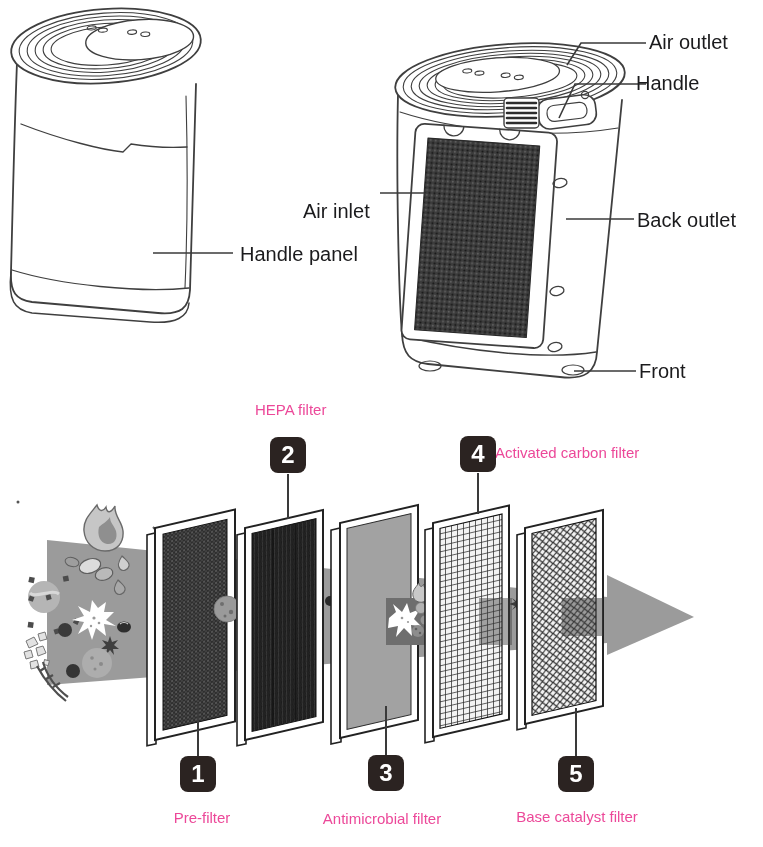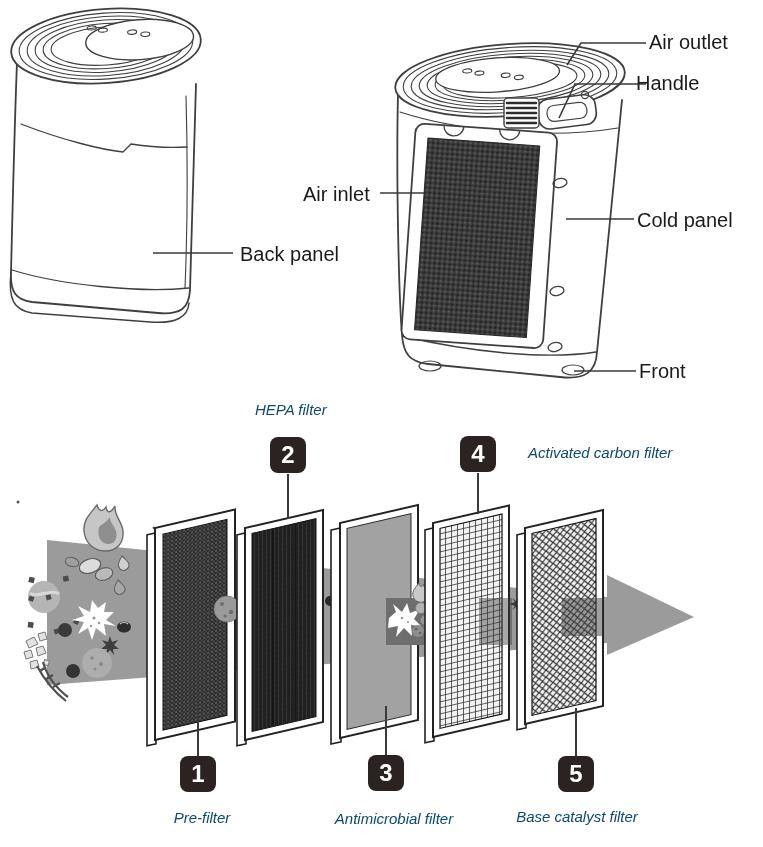--- a/index.html
+++ b/index.html
@@ -6,23 +6,22 @@
   #stage {
     position:relative; width:763px; height:847px; background:#ffffff;
     font-family:"Liberation Sans", sans-serif; overflow:hidden;
   }
   #art { position:absolute; left:0; top:0; }
   .part-label {
     position:absolute; color:#1b1b1d; font-size:20px; line-height:22px;
     white-space:nowrap;
   }
   .cap-label {
-    position:absolute; color:#0c4a6e; font-size:15px; line-height:17px;
+    position:absolute; color:#ec4899; font-size:15px; line-height:17px;
     white-space:nowrap;
-    font-style:italic;
   }
   .centered { transform:translateX(-50%); }
   .badge {
     position:absolute; width:36px; height:36px; background:#2b2321;
     border-radius:8px; color:#ffffff; font-size:24px; font-weight:bold;
     display:flex; align-items:center; justify-content:center;
   }
 </style>
 </head>
 <body>
@@ -252,29 +251,29 @@
     <path d="M 288,474 L 288,519"></path>
     <path d="M 478,473 L 478,514"></path>
     <path d="M 198,703 L 198,756"></path>
     <path d="M 386,706 L 386,755"></path>
     <path d="M 576,708 L 576,756"></path>
   </g>
 </svg>
 
   <div class="part-label" style="left:649px; top:31px">Air outlet</div>
   <div class="part-label" style="left:636px; top:72px">Handle</div>
-  <div class="part-label" style="left:303px; top:183px">Air inlet</div>
-  <div class="part-label" style="left:240px; top:243px">Back panel</div>
-  <div class="part-label" style="left:637px; top:209px">Cold panel</div>
+  <div class="part-label" style="left:303px; top:200px">Air inlet</div>
+  <div class="part-label" style="left:240px; top:243px">Handle panel</div>
+  <div class="part-label" style="left:637px; top:209px">Back outlet</div>
   <div class="part-label" style="left:639px; top:360px">Front</div>
 
   <div class="cap-label" style="left:255px; top:401px">HEPA filter</div>
-  <div class="cap-label" style="left:528px; top:444px">Activated carbon filter</div>
+  <div class="cap-label" style="left:495px; top:444px">Activated carbon filter</div>
   <div class="cap-label centered" style="left:202px; top:809px">Pre-filter</div>
-  <div class="cap-label centered" style="left:394px; top:810px">Antimicrobial filter</div>
+  <div class="cap-label centered" style="left:382px; top:810px">Antimicrobial filter</div>
   <div class="cap-label centered" style="left:577px; top:808px">Base catalyst filter</div>
 
   <div class="badge" style="left:180px; top:756px">1</div>
   <div class="badge" style="left:270px; top:437px">2</div>
   <div class="badge" style="left:368px; top:755px">3</div>
   <div class="badge" style="left:460px; top:436px">4</div>
   <div class="badge" style="left:558px; top:756px">5</div>
 
 </div>
 

